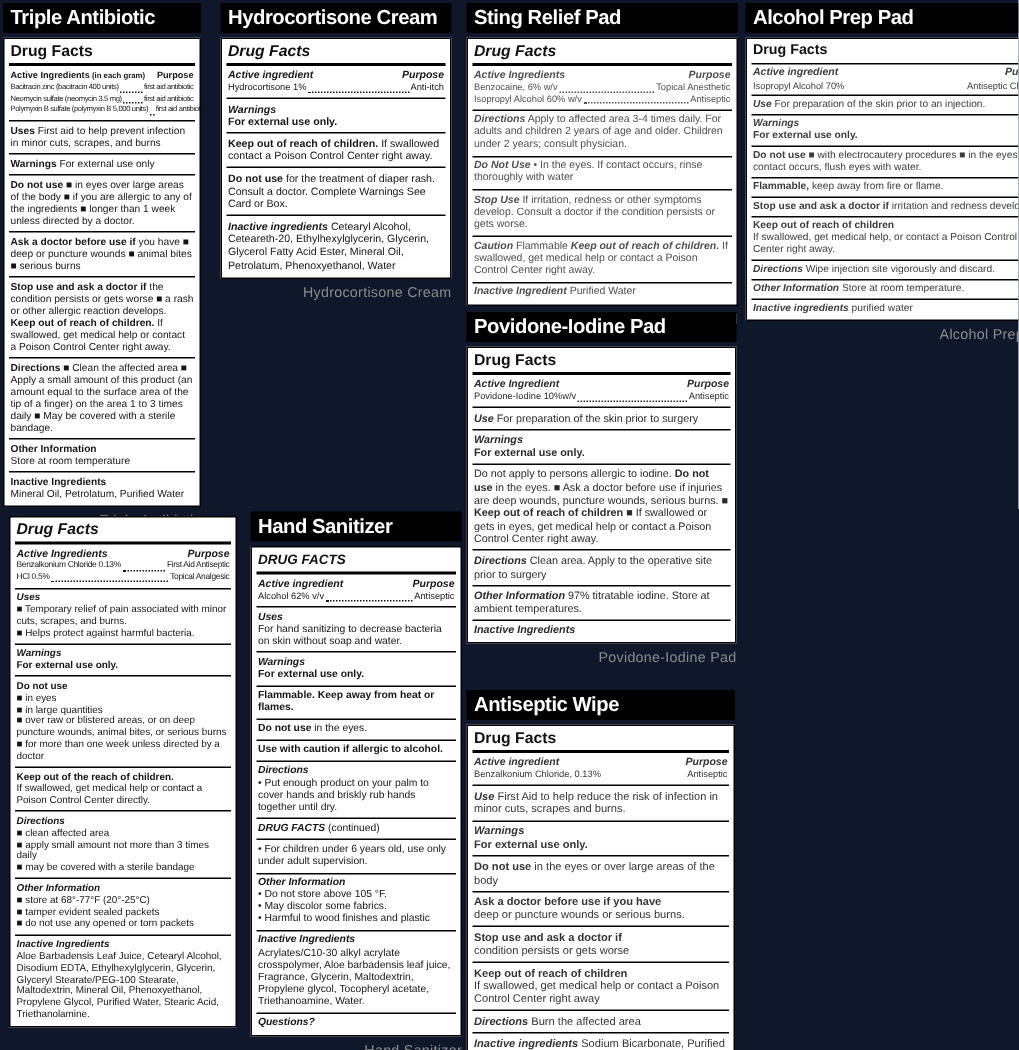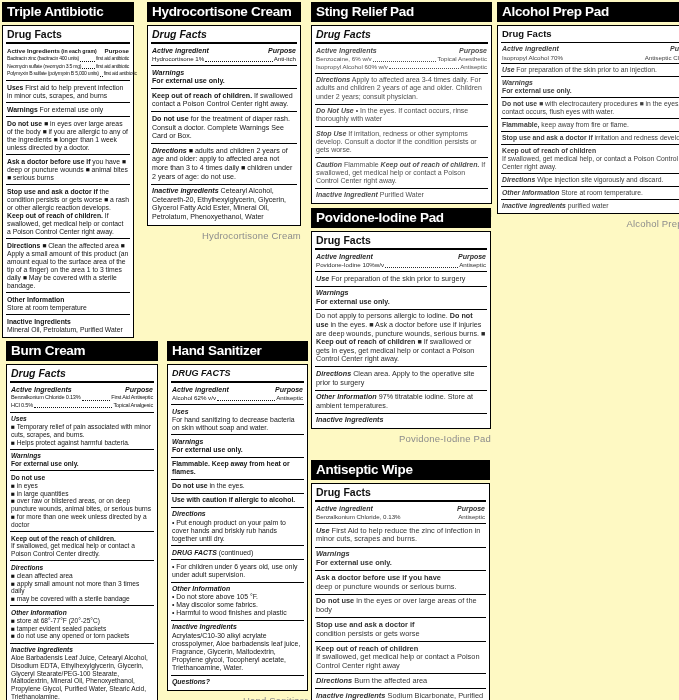--- a/index.html
+++ b/index.html
@@ -1,16 +1,16 @@
 <!DOCTYPE html>
 <html><head>
 <meta charset="utf-8">
 <style>
   html,body{margin:0;padding:0;background:#ffffff;}
-  .sheet{position:relative;width:679px;height:700px;background:#fef9c3;overflow:hidden;
+  .sheet{position:relative;width:679px;height:700px;background:#0f172a;overflow:hidden;
          font-family:"Liberation Sans", sans-serif;color:#151515;}
   .label{position:absolute;}
   .titlebar{background:#000;color:#fff;font-weight:bold;font-size:13.5px;line-height:15px;
             padding:2px 5px 3px;letter-spacing:-0.3px;white-space:nowrap;overflow:hidden;}
   .panel{border:1.6px solid #000;margin-top:3px;background:#fff;padding:0 3px 1px;}
   .df-head{font-weight:bold;font-size:10.5px;line-height:12px;padding:2px 1px;
            border-bottom:2px solid #000;color:#111;}
   .df-head.ital{font-style:italic;}
   .sections{color:var(--ink,#151515);}
   .sec{padding:2.5px 1px;font-size:7px;line-height:8.3px;border-top:1px solid #000;}
@@ -126,23 +126,20 @@
             <div class="ln"><span style="font-weight: bold; font-style: italic;">Warnings</span></div>
             <div class="ln"><span style="font-weight: bold;">For external use only.</span></div>
           </div>
           <div class="sec">
             <div class="ln"><span style="font-weight: bold;">Keep out of reach of children.</span><span> If swallowed contact a Poison Control Center right away.</span></div>
           </div>
           <div class="sec">
             <div class="ln"><span style="font-weight: bold;">Do not use</span><span> for the treatment of diaper rash. Consult a doctor. Complete Warnings See Card or Box.</span></div>
           </div>
           <div class="sec">
-            <div class="ln"><span style="font-weight: bold; font-style: italic;">Directions</span><span> ■ adults and children 2 years of age and older: apply to affected area not more than 3 to 4 times daily ■ children under 2 years of age: do not use.</span></div>
-          </div>
-          <div class="sec">
             <div class="ln"><span style="font-weight: bold; font-style: italic;">Inactive ingredients</span><span> Cetearyl Alcohol, Ceteareth-20, Ethylhexylglycerin, Glycerin, Glycerol Fatty Acid Ester, Mineral Oil, Petrolatum, Phenoxyethanol, Water</span></div>
           </div>
         </div>
     </div>
     <div class="caption">Hydrocortisone Cream</div>
   </div>
   <div class="label L2" style="--ink: #4f4f4f;">
     <div class="titlebar">Sting Relief Pad</div>
     <div class="panel">
       <div class="df-head ital">Drug Facts</div>
@@ -264,21 +261,20 @@
             <div class="ln"><span style="font-weight: bold; font-style: italic;">Other Information</span><span> 97% titratable iodine. Store at ambient temperatures.</span></div>
           </div>
           <div class="sec">
             <div class="ln"><span style="font-weight: bold; font-style: italic;">Inactive Ingredients</span></div>
           </div>
         </div>
     </div>
     <div class="caption">Povidone-Iodine Pad</div>
   </div>
   <div class="label L5" style="--ink: #151515;">
-    <div class="titlebar">Burn Cream</div>
     <div class="panel">
       <div class="df-head ital">Drug Facts</div>
       <div class="sections">
           <div class="sec">
             <div class="ahead ital">
               <span>Active Ingredients</span>
               <span>Purpose</span>
             </div>
             <div class="arow">
               <span>Benzalkonium Chloride 0.13%</span>
@@ -401,32 +397,32 @@
               <span>Active ingredient</span>
               <span>Purpose</span>
             </div>
             <div class="arow">
               <span>Benzalkonium Chloride, 0.13%</span>
               <span class="leader noline"></span>
               <span>Antiseptic</span>
             </div>
           </div>
           <div class="sec">
-            <div class="ln"><span style="font-weight: bold; font-style: italic;">Use</span><span> First Aid to help reduce the zinc of infection in minor cuts, scrapes and burns.</span></div>
-          </div>
-          <div class="sec">
-            <div class="ln"><span style="font-weight: bold; font-style: italic;">Warnings</span></div>
-            <div class="ln"><span style="font-weight: bold;">For external use only.</span></div>
+            <div class="ln"><span style="font-weight: bold; font-style: italic;">Use</span><span> First Aid to help reduce the risk of infection in minor cuts, scrapes and burns.</span></div>
+          </div>
+          <div class="sec">
+            <div class="ln"><span style="font-weight: bold; font-style: italic;">Warnings</span></div>
+            <div class="ln"><span style="font-weight: bold;">For external use only.</span></div>
+          </div>
+          <div class="sec">
+            <div class="ln"><span style="font-weight: bold;">Do not use</span><span> in the eyes or over large areas of the body</span></div>
           </div>
           <div class="sec">
             <div class="ln"><span style="font-weight: bold;">Ask a doctor before use if you have</span></div>
             <div class="ln"><span>deep or puncture wounds or serious burns.</span></div>
-          </div>
-          <div class="sec">
-            <div class="ln"><span style="font-weight: bold;">Do not use</span><span> in the eyes or over large areas of the body</span></div>
           </div>
           <div class="sec">
             <div class="ln"><span style="font-weight: bold;">Stop use and ask a doctor if</span></div>
             <div class="ln"><span>condition persists or gets worse</span></div>
           </div>
           <div class="sec">
             <div class="ln"><span style="font-weight: bold;">Keep out of reach of children</span></div>
             <div class="ln"><span>If swallowed, get medical help or contact a Poison Control Center right away</span></div>
           </div>
           <div class="sec">

